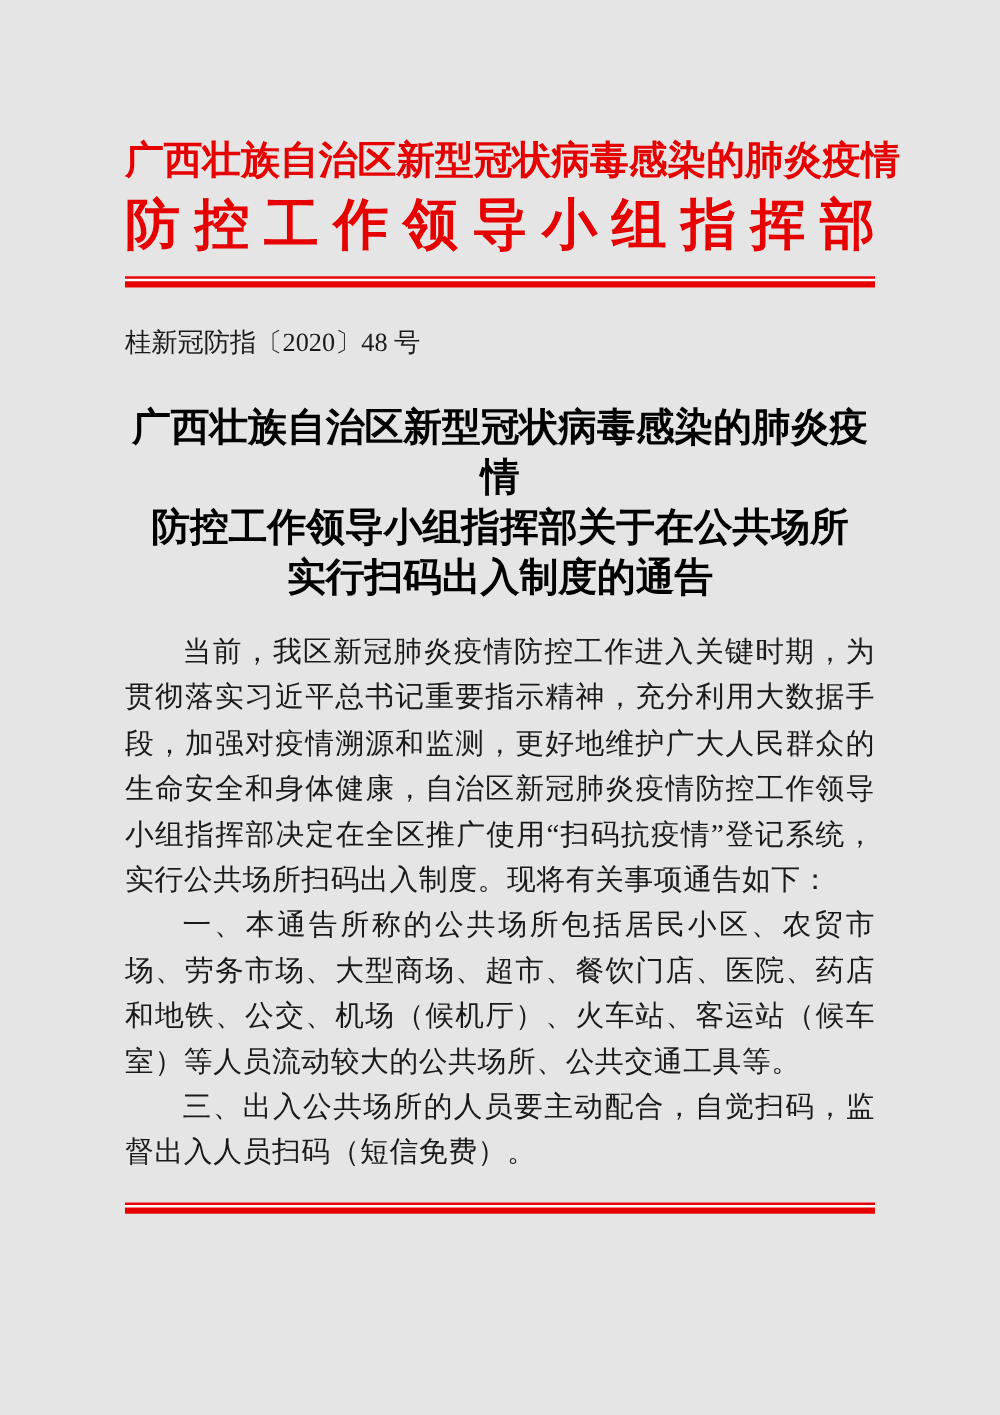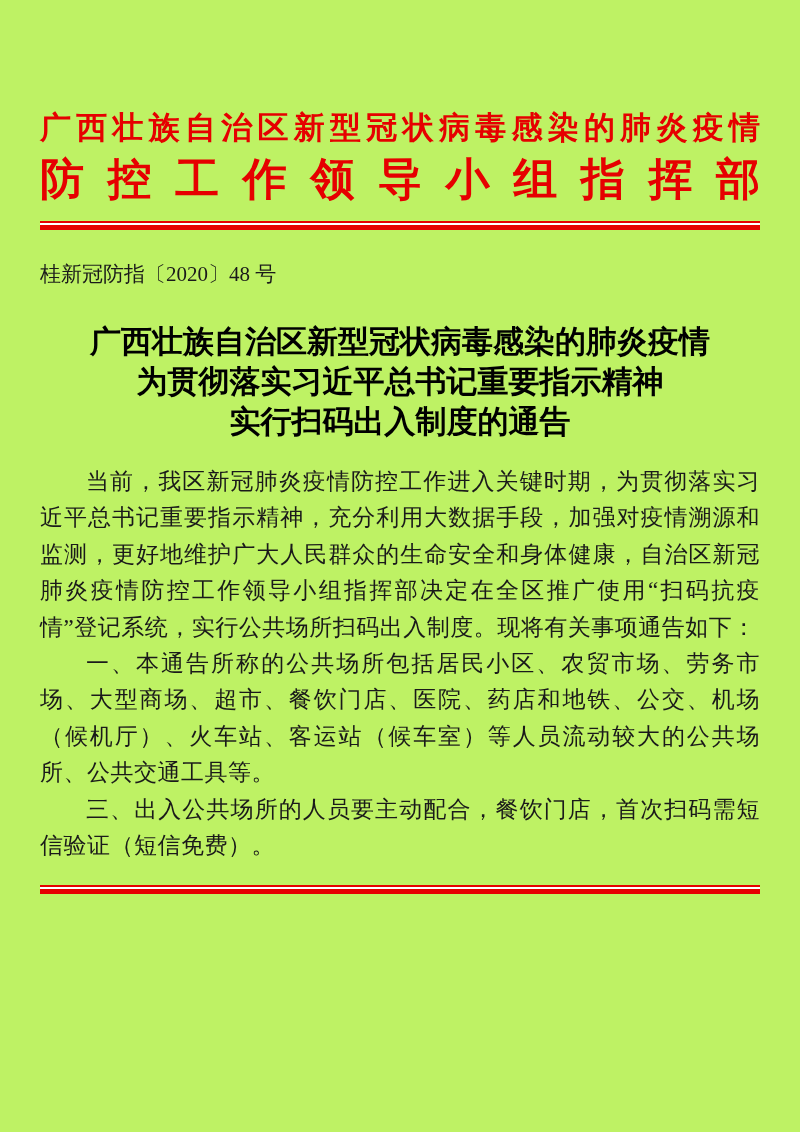--- a/index.html
+++ b/index.html
@@ -5,24 +5,24 @@
   html, body {
     margin: 0;
     padding: 0;
     background: #ffffff;
   }
   .page {
     position: relative;
     width: 800px;
     height: 1132px;
     margin: 0 auto;
-    background: #bef264;
+    background: #e5e5e5;
     overflow: hidden;
     box-sizing: border-box;
-    padding: 0 40px;
+    padding: 0 100px;
     font-family: "Liberation Serif", "DejaVu Serif", serif;
     color: #1a1a1a;
   }
   .header {
     padding-top: 102px;
   }
   .header-line {
     color: #e60000;
     font-weight: bold;
     font-size: 44px;
@@ -81,25 +81,25 @@
     <div class="header-line first">广西壮族自治区新型冠状病毒感染的肺炎疫情</div>
     <div class="header-line">防控工作领导小组指挥部</div>
   </div>
 
   <div class="red-rule rule-top"></div>
 
   <div class="doc-number">桂新冠防指〔2020〕48 号</div>
 
   <div class="doc-title">
     <div class="title-line">广西壮族自治区新型冠状病毒感染的肺炎疫情</div>
-    <div class="title-line">为贯彻落实习近平总书记重要指示精神</div>
+    <div class="title-line">防控工作领导小组指挥部关于在公共场所</div>
     <div class="title-line">实行扫码出入制度的通告</div>
   </div>
 
   <div class="body-text">
     <p>当前，我区新冠肺炎疫情防控工作进入关键时期，为贯彻落实习近平总书记重要指示精神，充分利用大数据手段，加强对疫情溯源和监测，更好地维护广大人民群众的生命安全和身体健康，自治区新冠肺炎疫情防控工作领导小组指挥部决定在全区推广使用“扫码抗疫情”登记系统，实行公共场所扫码出入制度。现将有关事项通告如下：</p>
     <p>一、本通告所称的公共场所包括居民小区、农贸市场、劳务市场、大型商场、超市、餐饮门店、医院、药店和地铁、公交、机场（候机厅）、火车站、客运站（候车室）等人员流动较大的公共场所、公共交通工具等。</p>
-    <p>三、出入公共场所的人员要主动配合，餐饮门店，首次扫码需短信验证（短信免费）。</p>
+    <p>三、出入公共场所的人员要主动配合，自觉扫码，监督出入人员扫码（短信免费）。</p>
   </div>
 
   <div class="red-rule rule-bottom"></div>
 
 </div>
 
 </body></html>

